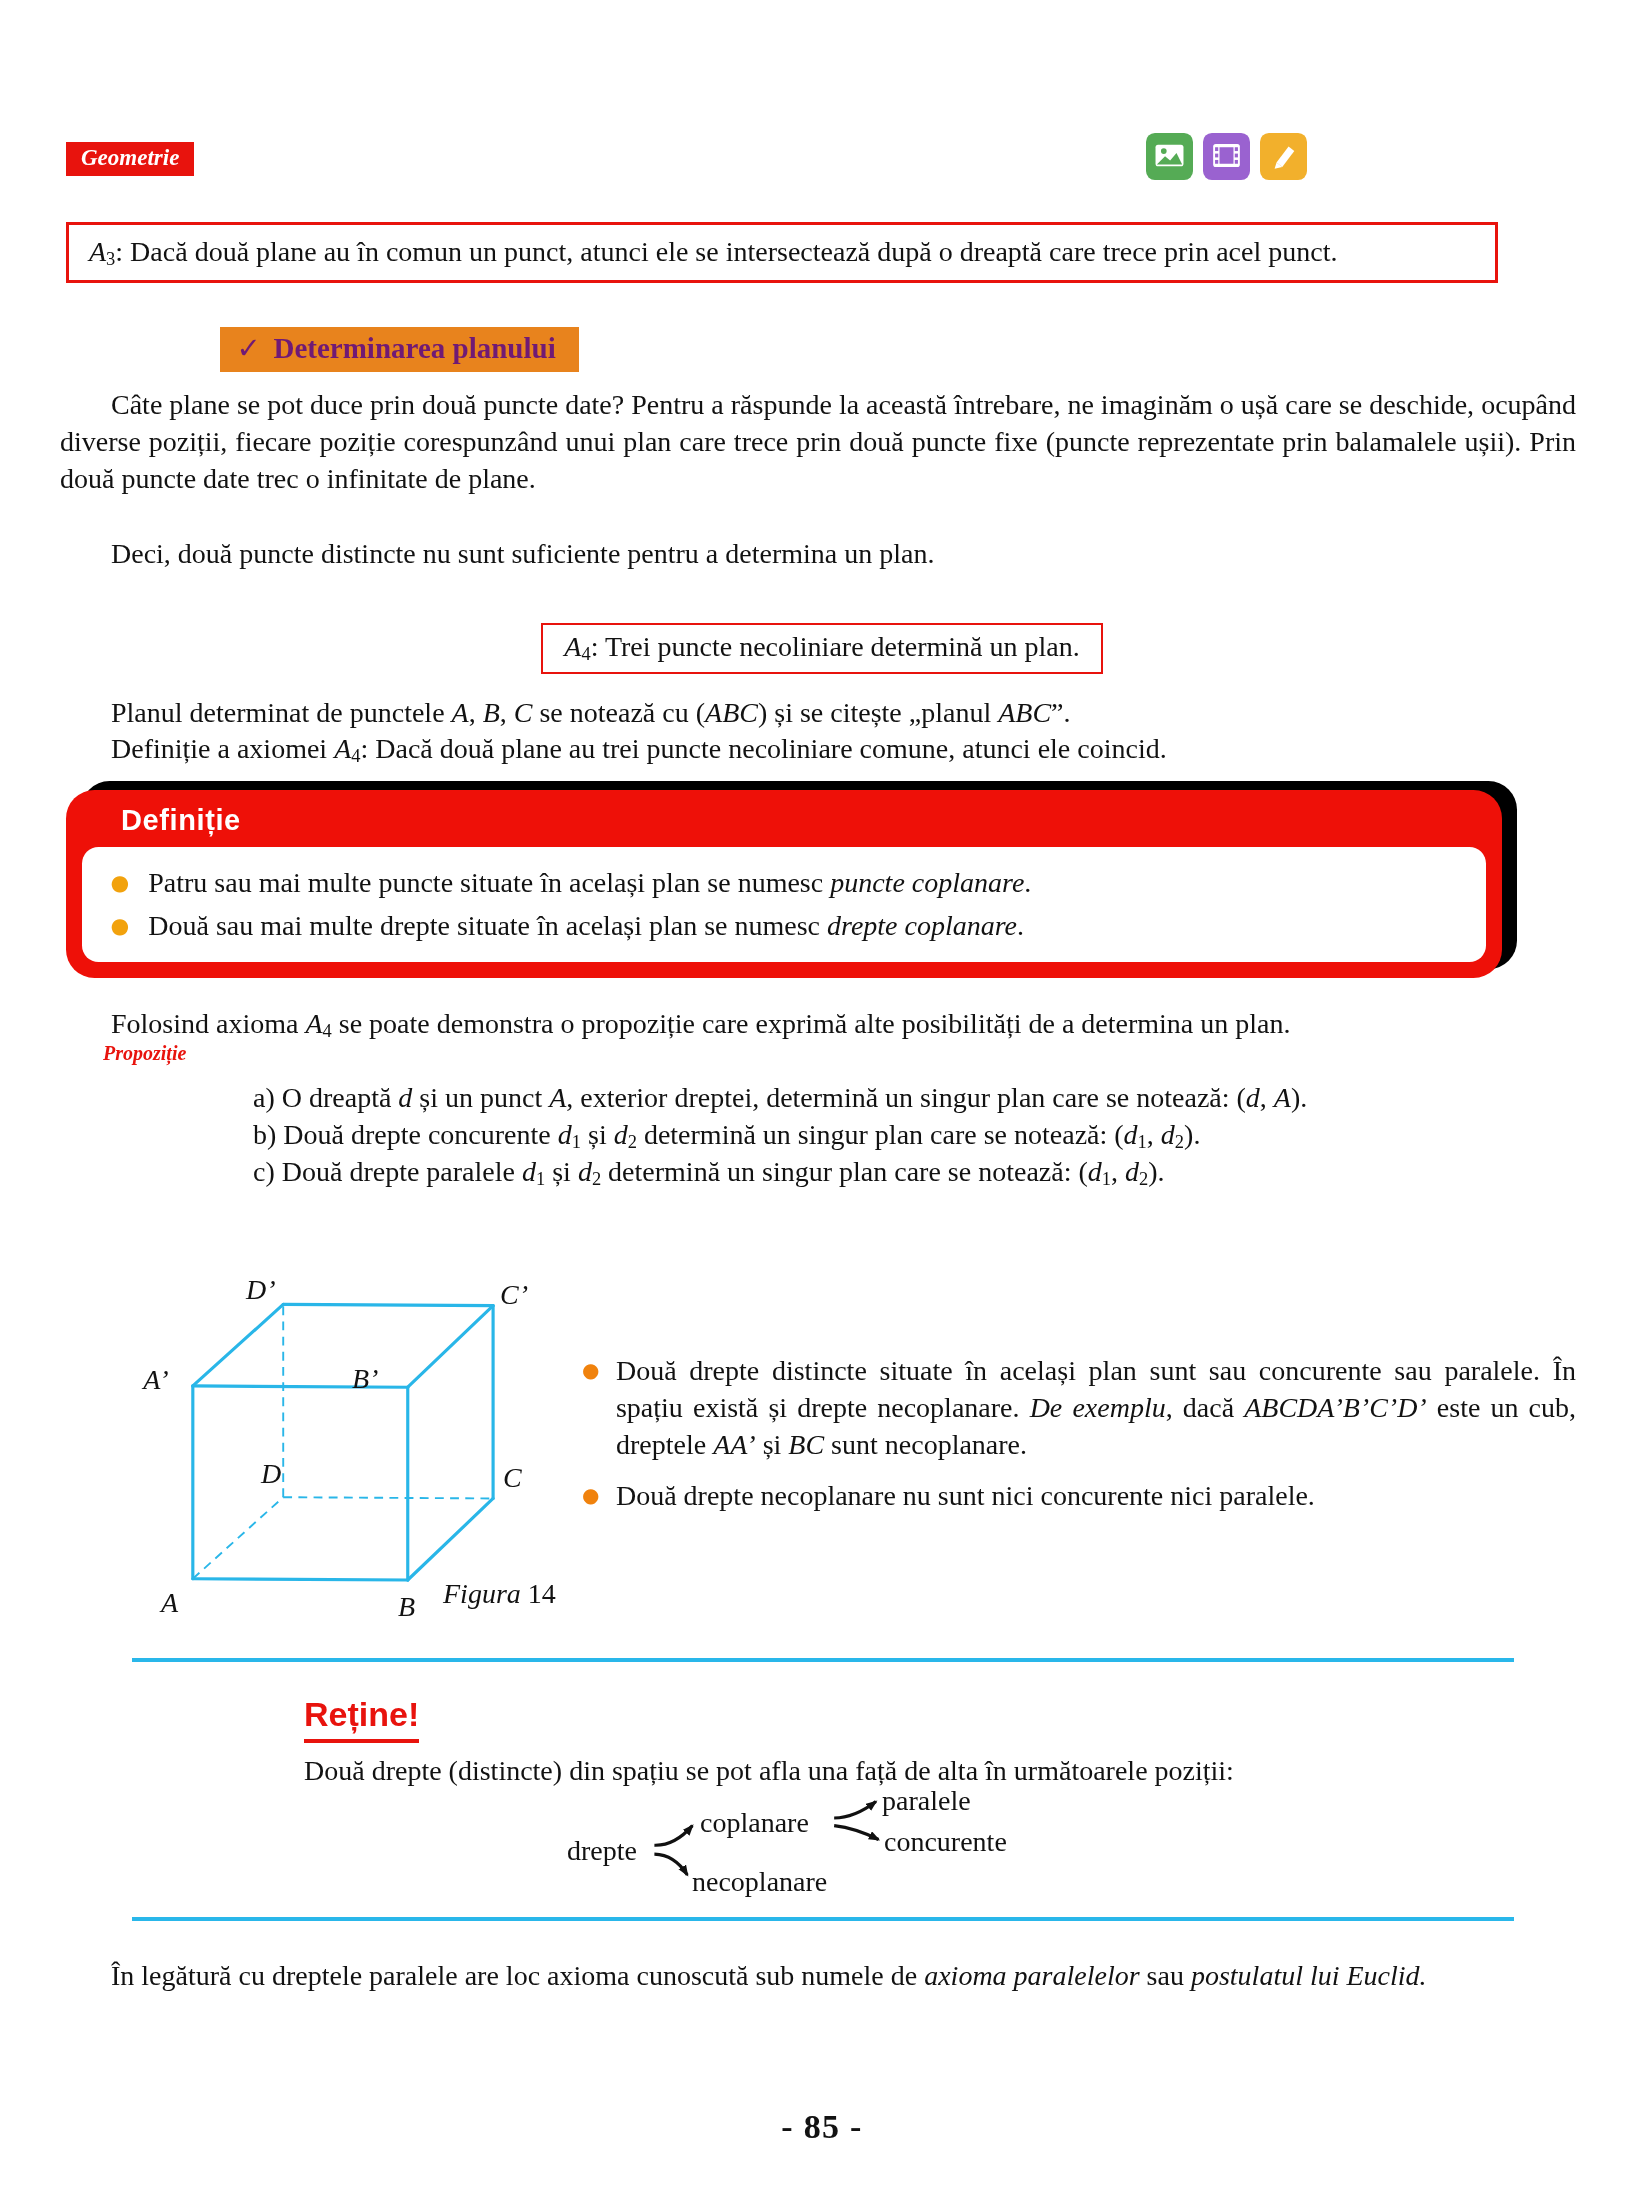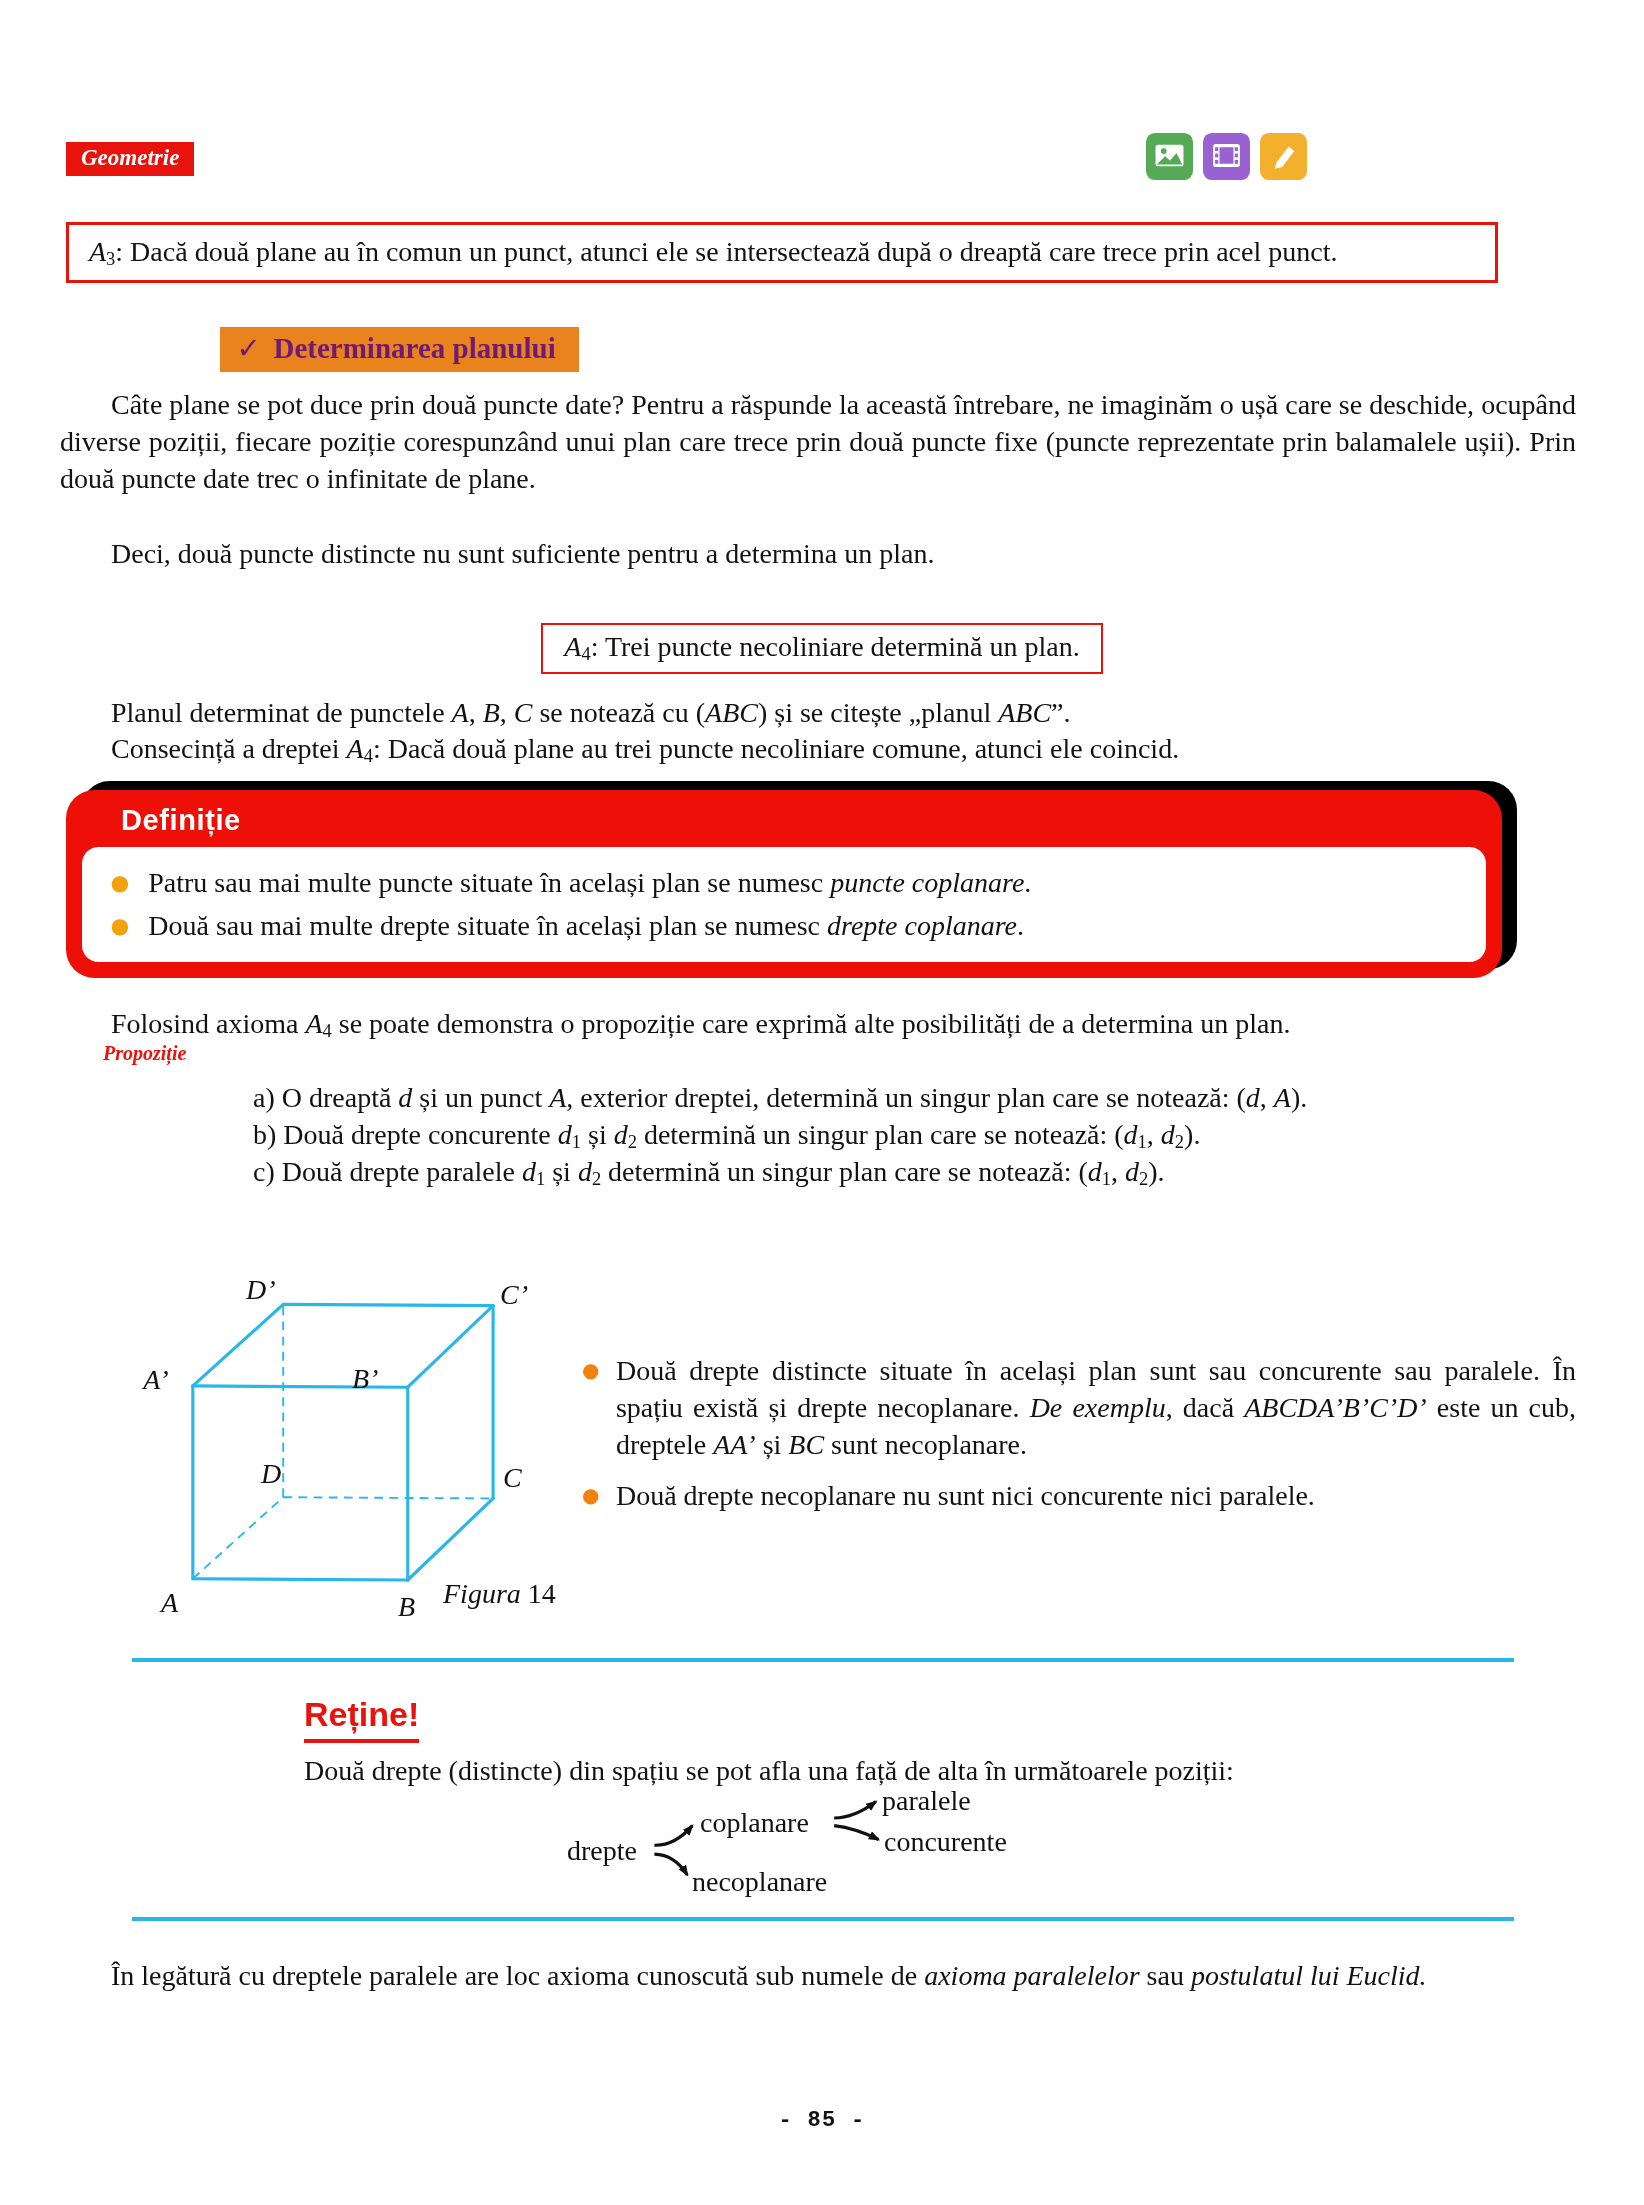--- a/index.html
+++ b/index.html
@@ -83,21 +83,21 @@
   #retine-intro { left:304px; top:1752px; width:1241px; font-size:28px; line-height:37px; }
 
   
   #tree { left:562px; top:1780px; width:519px; height:133px; }
   .tree-word { position:absolute; font-size:28px; line-height:35px; white-space:nowrap; }
   #tree-svg { position:absolute; left:0; top:0; }
 
   #final-para { left:60px; top:1957px; width:1516px; }
   #pagenum {
     left:0; top:2108px; width:1644px; text-align:center;
-    font-family:Liberation Mono, monospace; font-weight:bold; font-size:22px; letter-spacing:1.3px;
+    font-family:Liberation Serif, serif; font-weight:bold; font-size:34px; letter-spacing:1.3px;
   }
 </style>
 </head>
 <body>
 
 <div id="page">
 
   <div id="badge" class="abs">Geometrie</div>
 
   <div id="icons" class="abs">
@@ -141,21 +141,21 @@
   </div>
 
   <div class="abs body-text indent" style="left:60px; top:386px; width:1516px;">Câte plane se pot duce prin două puncte date? Pentru a răspunde la această întrebare, ne imaginăm o ușă care se deschide, ocupând diverse poziții, fiecare poziție corespunzând unui plan care trece prin două puncte fixe (puncte reprezentate prin balamalele ușii). Prin două puncte date trec o infinitate de plane.</div>
   <div class="abs body-text indent" style="left:60px; top:535px; width:1516px;">Deci, două puncte distincte nu sunt suficiente pentru a determina un plan.</div>
 
   <div id="axiom4wrap" class="abs">
     <div class="axbox"><span style="font-style: italic;">A</span><sub>4</sub><span>: Trei puncte necoliniare determină un plan.</span></div>
   </div>
 
   <div class="abs body-text indent" style="left:60px; top:694px; width:1516px;"><span>Planul determinat de punctele </span><span style="font-style: italic;">A</span><span>, </span><span style="font-style: italic;">B</span><span>, </span><span style="font-style: italic;">C</span><span> se notează cu (</span><span style="font-style: italic;">ABC</span><span>) și se citește „planul </span><span style="font-style: italic;">ABC</span><span>”.</span></div>
-  <div class="abs body-text indent" style="left:60px; top:730px; width:1516px;"><span>Consecință a dreptei </span><span style="font-style: italic;">A</span><sub>4</sub><span>: Dacă două plane au trei puncte necoliniare comune, atunci ele coincid.</span></div>
+  <div class="abs body-text indent" style="left:60px; top:730px; width:1516px;"><span>Definiție a axiomei </span><span style="font-style: italic;">A</span><sub>4</sub><span>: Dacă două plane au trei puncte necoliniare comune, atunci ele coincid.</span></div>
 
   <div id="defbox" class="abs">
     <div id="def-title">Definiție</div>
     <div id="def-inner">
       <div class="def-row">
         <span class="bullet-dot">●</span>
         <span><span>Patru sau mai multe puncte situate în același plan se numesc </span><span style="font-style: italic; margin-top: 44px;">puncte coplanare</span><span>.</span></span>
       </div>
       <div class="def-row">
         <span class="bullet-dot">●</span>

